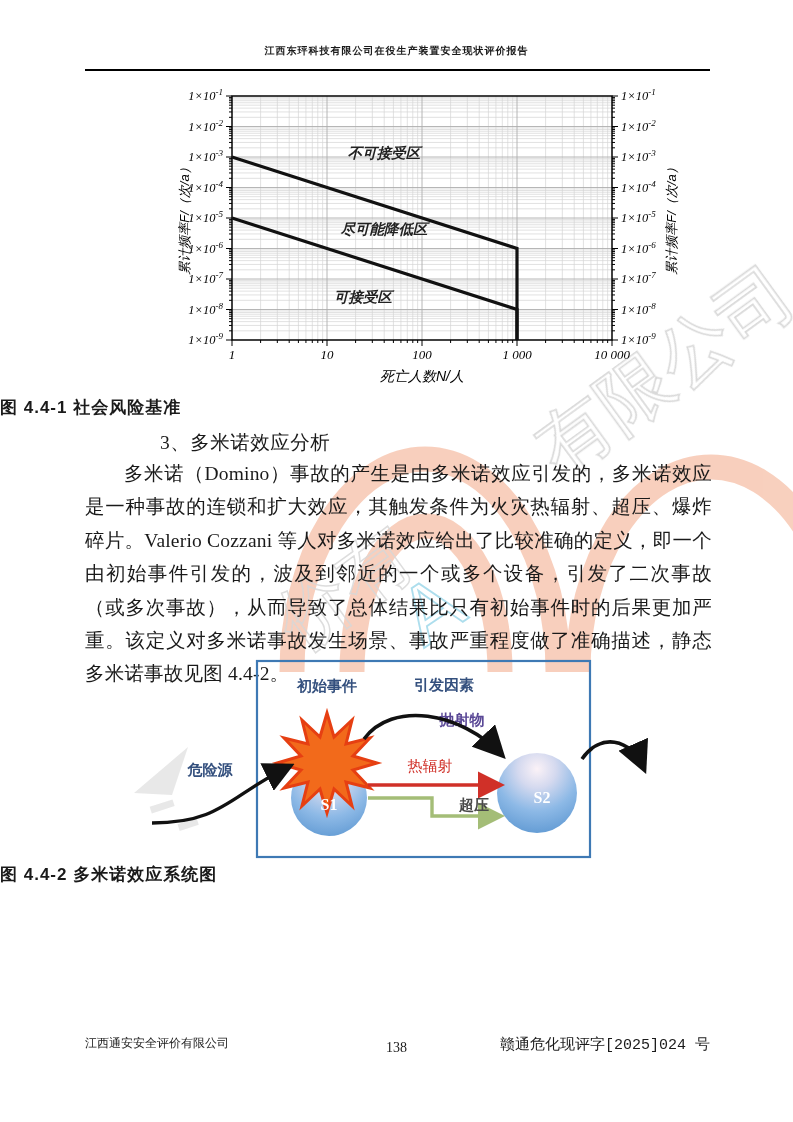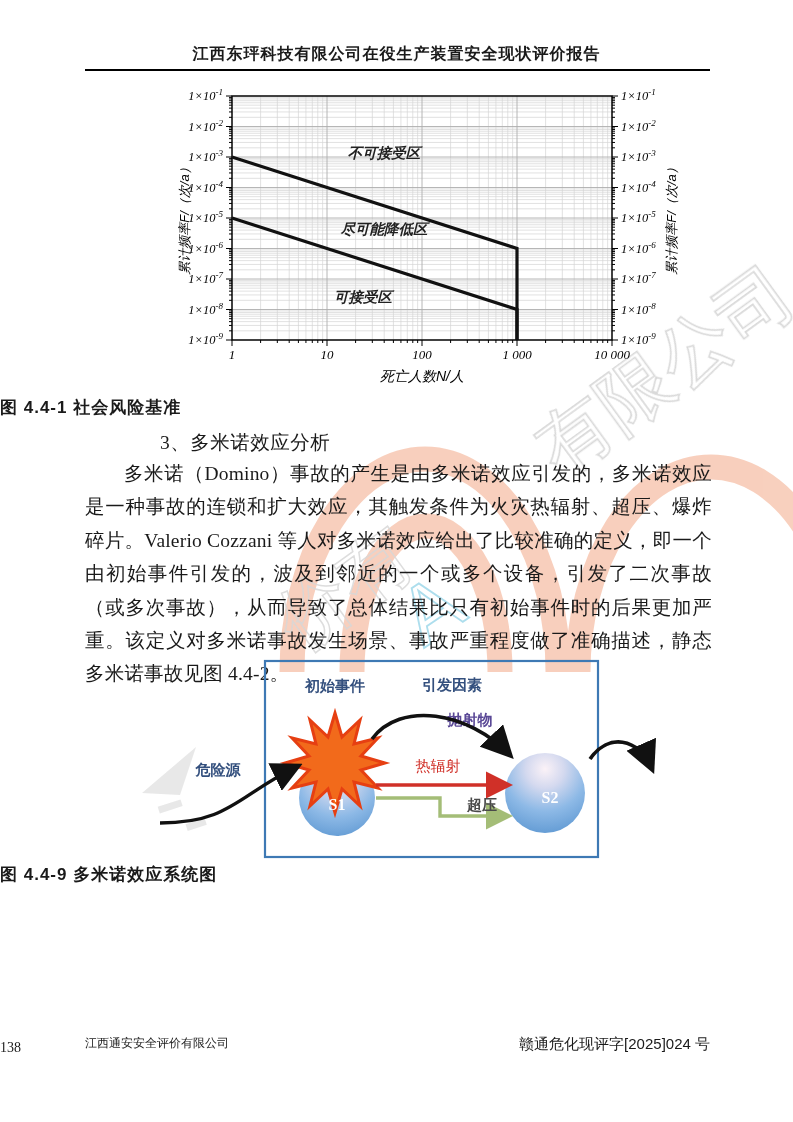--- a/index.html
+++ b/index.html
@@ -1,33 +1,33 @@
 <!DOCTYPE html>
 <html><head>
 <meta charset="utf-8">
 <style>
   html,body{margin:0;padding:0;background:#888;}
   .page{position:relative;width:793px;height:1122px;background:#ffffff;margin:0 auto;overflow:hidden;
         font-family:"Liberation Serif", serif;color:#1a1a1a;}
   .abs{position:absolute;}
   .header-title{left:0;top:44px;width:100%;text-align:center;font-family:Liberation Serif, serif;
-        font-weight:bold;font-size:16px;letter-spacing:1px;}
+        font-weight:bold;font-size:10px;letter-spacing:1px;}
   .header-rule{left:85px;top:69px;width:625px;border-top:2px solid #000;height:0;}
   .chart-wrap{left:176px;top:86px;width:508px;height:302px;font-style:italic;}
   .fig-caption{left:0;width:100%;text-align:left;font-family:"Liberation Sans",sans-serif;
         font-weight:bold;font-size:17px;letter-spacing:1px;}
   .cap1{top:396px;}
   .cap2{top:863px;}
   .sec-heading{left:143px;top:429px;font-size:19.5px;letter-spacing:0.5px;margin-left:17px;}
   .body-par{left:85px;top:457px;width:627px;font-size:19.5px;line-height:33.4px;
         text-align:justify;text-justify:inter-ideograph;text-indent:2em;letter-spacing:0.2px;}
-  .diagram-wrap{left:100px;top:653px;width:600px;height:212px;}
+  .diagram-wrap{left:92px;top:653px;width:600px;height:212px;}
   .footer-left{left:85px;top:1035px;font-size:12px;font-family:"Liberation Sans",sans-serif;}
-  .footer-page{left:0;top:1040px;width:100%;text-align:left;font-size:14px;}
-  .footer-right{left:85px;top:1035px;width:625px;text-align:right;font-size:15px;font-family:Liberation Sans, sans-serif;}
+  .footer-page{left:0;top:1040px;width:100%;text-align:center;font-size:14px;}
+  .footer-right{left:85px;top:1035px;width:625px;text-align:right;font-size:15px;font-family:Liberation Mono, monospace;}
   .wm{left:0;top:0;width:793px;height:1122px;pointer-events:none;}
   svg text{user-select:none;}
 </style>
 </head>
 <body>
 
 <div class="page">
 
   <svg class="abs wm" viewBox="0 0 793 1122">
     <g stroke="#f3a988" stroke-width="25" fill="none" opacity="0.55">
@@ -441,18 +441,18 @@
       <path d="M 276 145 H 340 V 163 H 408" fill="none" stroke="#a4bd77" stroke-width="3.4" marker-end="url(#mGreen)"></path>
       <text x="382" y="157" text-anchor="middle" font-size="15" font-weight="bold" fill="#4a4a4a" font-family="Liberation Sans, sans-serif">超压</text>
 
       <text x="118" y="122" text-anchor="middle" font-size="15" font-weight="bold" fill="#34507e" font-family="Liberation Sans, sans-serif">危险源</text>
       <path d="M 60 170 C 130 170, 138 142, 198 113" fill="none" stroke="#111" stroke-width="3.4" marker-end="url(#mBlack)"></path>
 
       <path d="M 490 106 C 508 80, 538 84, 552 116" fill="none" stroke="#111" stroke-width="3.6" marker-end="url(#mBlack)"></path>
     </svg>
   </div>
 
-  <div class="abs fig-caption cap2">图 4.4-9  多米诺效应系统图</div>
+  <div class="abs fig-caption cap2">图 4.4-2  多米诺效应系统图</div>
 
   <div class="abs footer-left">江西通安安全评价有限公司</div>
   <div class="abs footer-page">138</div>
   <div class="abs footer-right">赣通危化现评字[2025]024 号</div>
 </div>
 
 </body></html>

